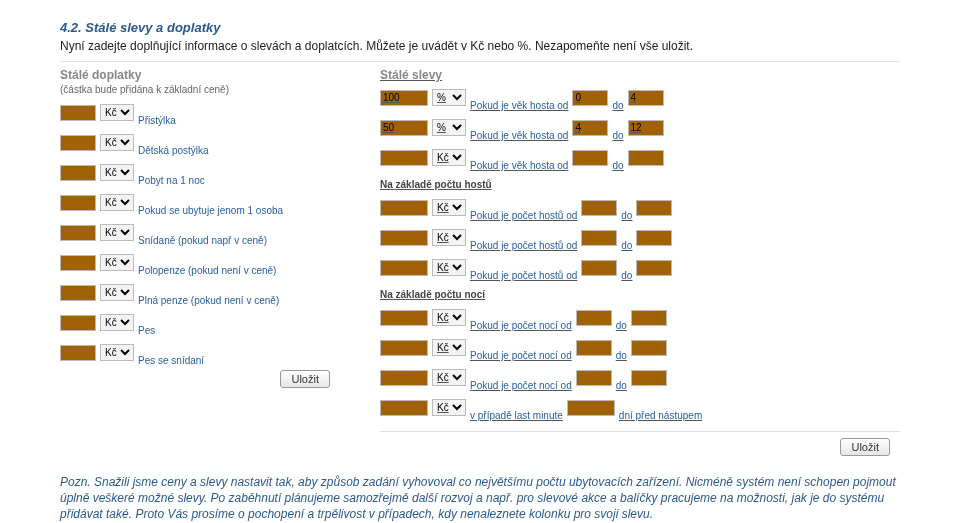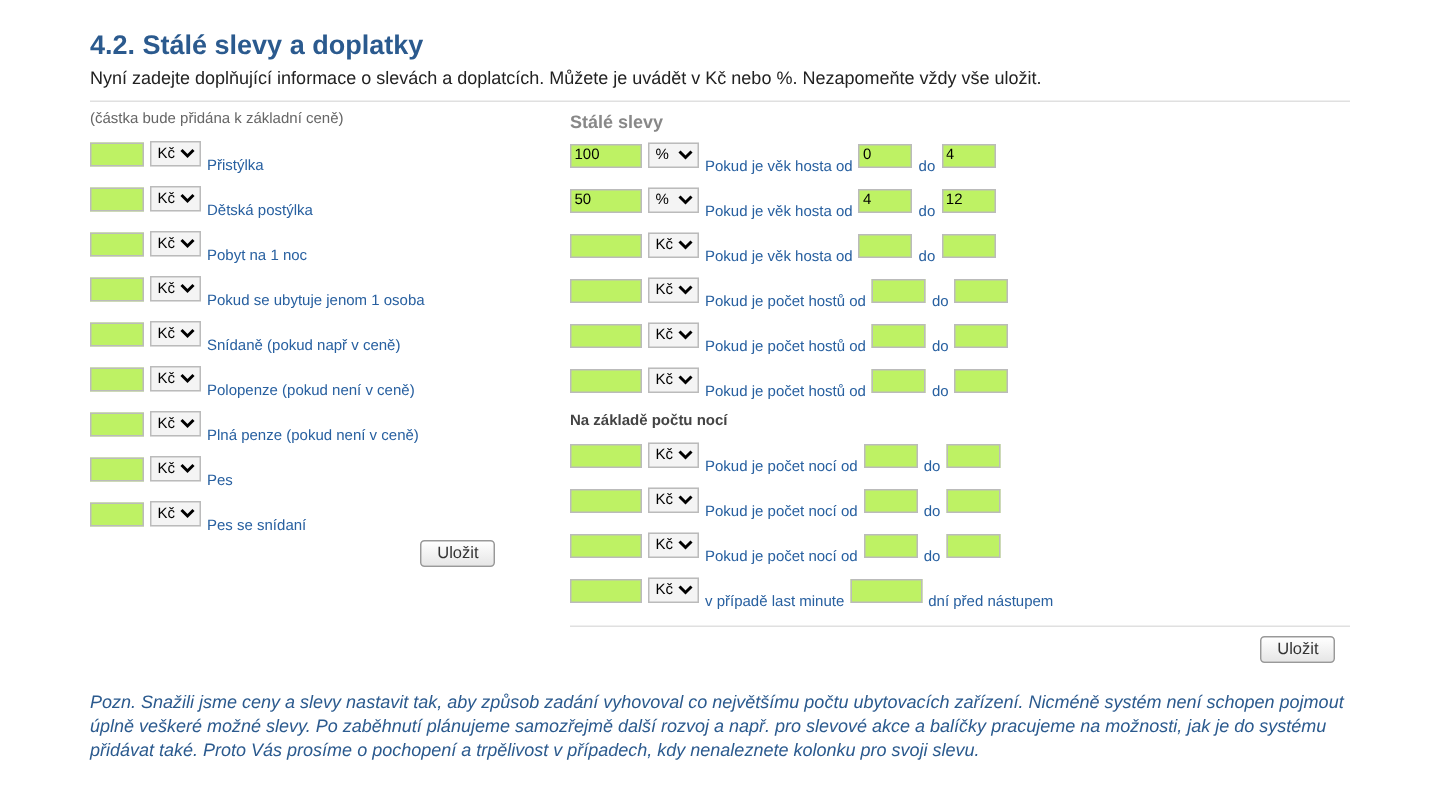--- a/index.html
+++ b/index.html
@@ -6,39 +6,40 @@
   body {
     margin: 0;
     padding: 20px 60px;
     font-family: Arial, Helvetica, sans-serif;
     font-size: 11px;
     background: #fff;
     color: #222;
     width: 960px;
   }
   .heading {
-    font-size: 18px;
+    font-size: 13px;
     font-weight: bold;
     color: #2b5a8e;
     margin-bottom: 4px;
+    font-style: italic;
   }
   .intro {
     font-size: 12px;
     color: #222;
     margin-bottom: 8px;
   }
   .form-area {
     border-top: 1px solid #e0e0e0;
     padding-top: 6px;
     display: flex;
     gap: 40px;
     color: #555;
   }
   .col-left { width: 280px; }
-  .col-right { flex: 1; }
+  .col-right { flex: 1; text-decoration: underline; }
   .section-title {
     font-size: 12px;
     font-weight: bold;
     color: #888;
     margin-bottom: 2px;
   }
   .section-sub {
     font-size: 10px;
     color: #666;
     margin-bottom: 4px;
@@ -57,21 +58,21 @@
     margin-bottom: 3px;
     font-size: 10px;
     color: #2860a0;
   }
   .row .lbl { color: #2860a0; margin-top: 16px; }
   input[type="text"] {
     border: 1px solid #bbb;
     height: 16px;
     padding: 0 2px;
     font-size: 10px;
-    background: #bef264;
+    background: #a16207;
   }
   input.num { width: 36px; }
   input.num-wide { width: 48px; }
   select {
     border: 1px solid #bbb;
     height: 17px;
     font-size: 10px;
     background: #f4f4f4;
   }
   .btn {
@@ -91,25 +92,26 @@
     font-style: italic;
     color: #2b5a8e;
     margin-top: 18px;
     line-height: 1.35;
   }
 </style>
 </head>
 <body>
 
 <div class="heading">4.2. Stálé slevy a doplatky</div>
-<div class="intro">Nyní zadejte doplňující informace o slevách a doplatcích. Můžete je uvádět v Kč nebo %. Nezapomeňte vždy vše uložit.</div>
+<div class="intro">Nyní zadejte doplňující informace o slevách a doplatcích. Můžete je uvádět v Kč nebo %. Nezapomeňte není vše uložit.</div>
 
 <div class="form-area">
 
   <div class="col-left">
+    <div class="section-title">Stálé doplatky</div>
     <div class="section-sub">(částka bude přidána k základní ceně)</div>
     <div id="surcharge-rows">
         <div class="row">
           <input type="text" class="num" style="">
           <select><option>Kč</option><option>%</option></select>
           <span class="lbl">Přistýlka</span>
         </div>
         <div class="row">
           <input type="text" class="num" style="">
           <select><option>Kč</option><option>%</option></select>
@@ -179,20 +181,21 @@
         <div class="row">
           <input type="text" class="num-wide" style="">
           <select><option>Kč</option><option>%</option></select>
           <span class="lbl">Pokud je věk hosta od</span>
           <input type="text" class="num" style="">
           <span class="lbl">do</span>
           <input type="text" class="num" style="">
         </div>
       </div>
 
+    <div class="subhead">Na základě počtu hostů</div>
     <div id="guest-rows">
         <div class="row">
           <input type="text" class="num-wide" style="">
           <select><option>Kč</option><option>%</option></select>
           <span class="lbl">Pokud je počet hostů od</span>
           <input type="text" class="num" style="">
           <span class="lbl">do</span>
           <input type="text" class="num" style="">
         </div>
         <div class="row">

